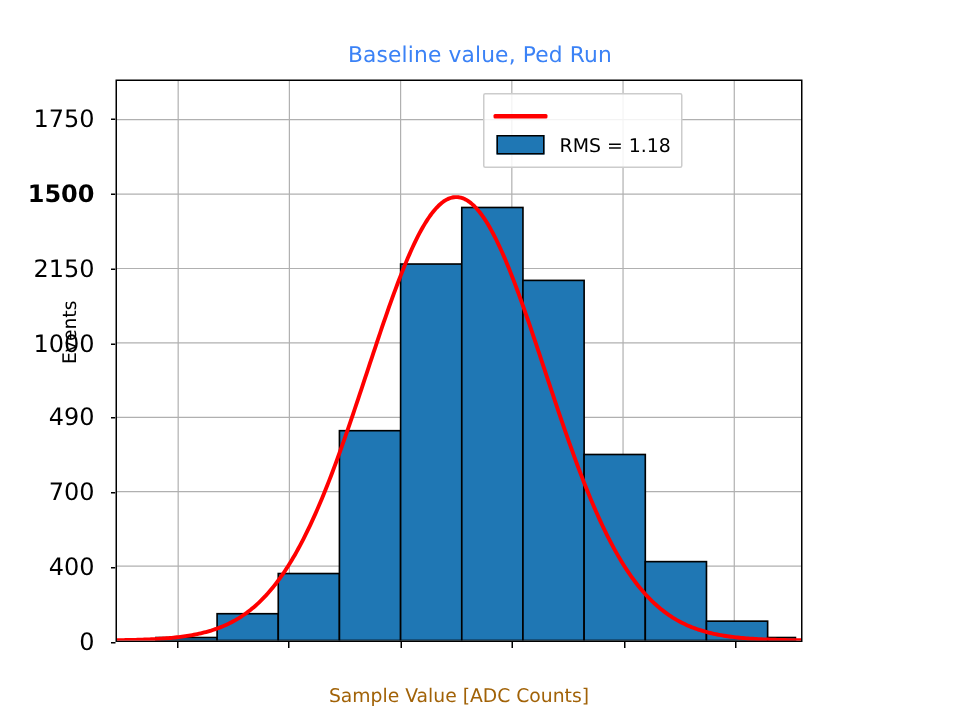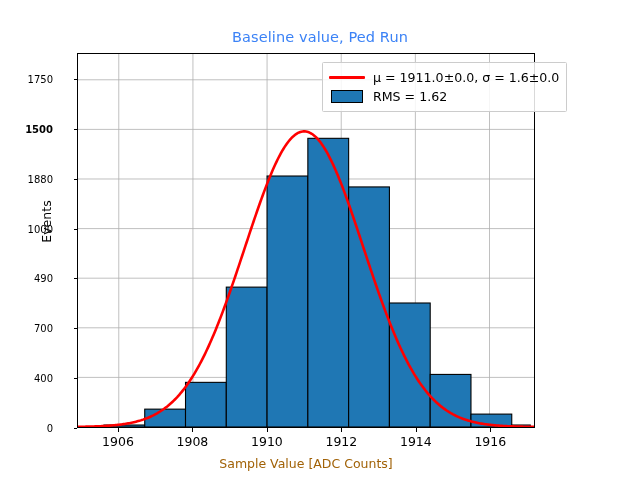--- a/index.html
+++ b/index.html
@@ -21,22 +21,22 @@
   #plot-area{
     position:absolute;left:77px;top:53px;width:458px;height:375px;
     border:1.05px solid #000000;box-sizing:border-box;background:#ffffff;
   }
   #grid-layer,#bars-layer,#curve-layer{
     position:absolute;left:0;top:0;width:100%;height:100%;
   }
 
   
   .ytick-label{
-    position:absolute;right:16px;text-align:right;
-    font-size:10px;color:#000000;transform:translateY(-50%);
+    position:absolute;right:6px;text-align:right;
+    font-size:16px;color:#000000;transform:translateY(-50%);
     white-space:nowrap;padding-right:0;
   }
   #ytick-labels{position:absolute;left:0px;top:53px;width:69px;height:375px;}
   .xtick-label{
     position:absolute;top:0;text-align:center;
     font-size:12.5px;color:#000000;transform:translateX(-50%);
     white-space:nowrap;
   }
   #xtick-labels{position:absolute;left:77px;top:434px;width:458px;height:20px;}
 
@@ -80,31 +80,23 @@
 
   <div id="ylabel">Events</div>
   <div id="xlabel">Sample Value [ADC Counts]</div>
 
   <div id="ytick-labels">
       <div class="ytick-label" style="top: 375px;">0</div>
       <div class="ytick-label" style="top: 325.133px;">400</div>
       <div class="ytick-label" style="top: 275.266px;">700</div>
       <div class="ytick-label" style="top: 225.399px;">490</div>
       <div class="ytick-label" style="top: 175.532px;">1000</div>
-      <div class="ytick-label" style="top: 125.665px;">1880</div>
+      <div class="ytick-label" style="top: 125.665px;">2150</div>
       <div class="ytick-label" style="top: 75.7979px; font-weight: bold;">1500</div>
       <div class="ytick-label" style="top: 25.9309px;">1750</div>
-    </div>
-  <div id="xtick-labels">
-      <div class="xtick-label" style="left: 40.9593px;">1906</div>
-      <div class="xtick-label" style="left: 115.431px;">1908</div>
-      <div class="xtick-label" style="left: 189.902px;">1910</div>
-      <div class="xtick-label" style="left: 264.374px;">1912</div>
-      <div class="xtick-label" style="left: 338.846px;">1914</div>
-      <div class="xtick-label" style="left: 413.317px;">1916</div>
     </div>
   <div id="ytick-marks">
       <div class="ytick-mark" style="top: 375px;"></div>
       <div class="ytick-mark" style="top: 325.133px;"></div>
       <div class="ytick-mark" style="top: 275.266px;"></div>
       <div class="ytick-mark" style="top: 225.399px;"></div>
       <div class="ytick-mark" style="top: 175.532px;"></div>
       <div class="ytick-mark" style="top: 125.665px;"></div>
       <div class="ytick-mark" style="top: 75.7979px;"></div>
       <div class="ytick-mark" style="top: 25.9309px;"></div>
@@ -150,23 +142,22 @@
     <svg id="curve-layer" viewBox="0 0 458 375" preserveAspectRatio="none">
         <path d="M0.00 374.79 L1.14 374.78 L2.29 374.76 L3.43 374.74 L4.58 374.72 L5.72 374.70 L6.87 374.68 L8.01 374.66 L9.16 374.63 L10.30 374.60 L11.45 374.58 L12.60 374.55 L13.74 374.51 L14.89 374.48 L16.03 374.44 L17.18 374.40 L18.32 374.36 L19.47 374.32 L20.61 374.27 L21.76 374.22 L22.90 374.17 L24.04 374.11 L25.19 374.05 L26.33 373.99 L27.48 373.92 L28.62 373.85 L29.77 373.77 L30.91 373.69 L32.06 373.60 L33.21 373.51 L34.35 373.42 L35.50 373.32 L36.64 373.21 L37.79 373.10 L38.93 372.98 L40.08 372.85 L41.22 372.72 L42.37 372.58 L43.51 372.43 L44.65 372.27 L45.80 372.11 L46.94 371.93 L48.09 371.75 L49.23 371.56 L50.38 371.36 L51.52 371.14 L52.67 370.92 L53.81 370.68 L54.96 370.44 L56.11 370.18 L57.25 369.90 L58.40 369.62 L59.54 369.32 L60.69 369.00 L61.83 368.67 L62.98 368.33 L64.12 367.96 L65.27 367.59 L66.41 367.19 L67.55 366.78 L68.70 366.34 L69.84 365.89 L70.99 365.42 L72.13 364.93 L73.28 364.41 L74.42 363.87 L75.57 363.32 L76.72 362.73 L77.86 362.12 L79.01 361.49 L80.15 360.83 L81.30 360.15 L82.44 359.44 L83.59 358.69 L84.73 357.92 L85.88 357.13 L87.02 356.30 L88.16 355.43 L89.31 354.54 L90.45 353.61 L91.60 352.65 L92.74 351.66 L93.89 350.63 L95.03 349.57 L96.18 348.46 L97.32 347.32 L98.47 346.14 L99.62 344.93 L100.76 343.67 L101.91 342.37 L103.05 341.03 L104.20 339.65 L105.34 338.23 L106.49 336.76 L107.63 335.25 L108.78 333.70 L109.92 332.10 L111.06 330.45 L112.21 328.76 L113.35 327.03 L114.50 325.24 L115.64 323.41 L116.79 321.53 L117.93 319.60 L119.08 317.63 L120.23 315.60 L121.37 313.53 L122.52 311.41 L123.66 309.24 L124.81 307.02 L125.95 304.75 L127.10 302.43 L128.24 300.06 L129.39 297.65 L130.53 295.19 L131.67 292.67 L132.82 290.12 L133.96 287.51 L135.11 284.86 L136.25 282.16 L137.40 279.41 L138.54 276.62 L139.69 273.79 L140.83 270.91 L141.98 268.00 L143.13 265.04 L144.27 262.04 L145.42 259.00 L146.56 255.92 L147.71 252.81 L148.85 249.66 L150.00 246.48 L151.14 243.26 L152.29 240.02 L153.43 236.74 L154.57 233.44 L155.72 230.12 L156.86 226.77 L158.01 223.40 L159.15 220.01 L160.30 216.60 L161.44 213.18 L162.59 209.74 L163.74 206.30 L164.88 202.84 L166.03 199.38 L167.17 195.92 L168.32 192.45 L169.46 188.99 L170.61 185.53 L171.75 182.08 L172.90 178.64 L174.04 175.21 L175.18 171.80 L176.33 168.40 L177.47 165.02 L178.62 161.67 L179.76 158.35 L180.91 155.05 L182.05 151.79 L183.20 148.56 L184.34 145.37 L185.49 142.22 L186.64 139.12 L187.78 136.06 L188.93 133.05 L190.07 130.09 L191.22 127.19 L192.36 124.35 L193.51 121.57 L194.65 118.85 L195.80 116.20 L196.94 113.62 L198.08 111.11 L199.23 108.68 L200.37 106.32 L201.52 104.04 L202.66 101.84 L203.81 99.73 L204.95 97.70 L206.10 95.76 L207.25 93.91 L208.39 92.15 L209.54 90.49 L210.68 88.92 L211.83 87.45 L212.97 86.08 L214.12 84.81 L215.26 83.64 L216.41 82.58 L217.55 81.62 L218.69 80.76 L219.84 80.01 L220.98 79.37 L222.13 78.84 L223.27 78.42 L224.42 78.10 L225.56 77.90 L226.71 77.80 L227.85 77.81 L229.00 77.94 L230.15 78.17 L231.29 78.51 L232.44 78.96 L233.58 79.52 L234.73 80.19 L235.87 80.97 L237.02 81.85 L238.16 82.84 L239.31 83.93 L240.45 85.12 L241.59 86.42 L242.74 87.81 L243.88 89.31 L245.03 90.90 L246.17 92.58 L247.32 94.37 L248.46 96.24 L249.61 98.20 L250.75 100.25 L251.90 102.39 L253.05 104.60 L254.19 106.90 L255.34 109.28 L256.48 111.74 L257.63 114.27 L258.77 116.86 L259.92 119.53 L261.06 122.27 L262.20 125.06 L263.35 127.92 L264.49 130.83 L265.64 133.80 L266.78 136.82 L267.93 139.90 L269.07 143.01 L270.22 146.17 L271.36 149.37 L272.51 152.61 L273.66 155.88 L274.80 159.18 L275.95 162.52 L277.09 165.87 L278.24 169.25 L279.38 172.65 L280.53 176.07 L281.67 179.51 L282.82 182.95 L283.96 186.40 L285.10 189.86 L286.25 193.33 L287.39 196.79 L288.54 200.25 L289.68 203.71 L290.83 207.16 L291.97 210.61 L293.12 214.04 L294.26 217.46 L295.41 220.86 L296.56 224.25 L297.70 227.61 L298.85 230.96 L299.99 234.28 L301.14 237.57 L302.28 240.84 L303.43 244.07 L304.57 247.28 L305.71 250.45 L306.86 253.59 L308.00 256.70 L309.15 259.77 L310.29 262.79 L311.44 265.79 L312.58 268.73 L313.73 271.64 L314.87 274.51 L316.02 277.33 L317.17 280.11 L318.31 282.84 L319.46 285.53 L320.60 288.17 L321.75 290.77 L322.89 293.31 L324.04 295.81 L325.18 298.26 L326.33 300.67 L327.47 303.02 L328.61 305.32 L329.76 307.58 L330.90 309.79 L332.05 311.95 L333.19 314.06 L334.34 316.12 L335.48 318.13 L336.63 320.09 L337.77 322.01 L338.92 323.88 L340.07 325.69 L341.21 327.47 L342.36 329.19 L343.50 330.87 L344.65 332.51 L345.79 334.09 L346.94 335.64 L348.08 337.14 L349.22 338.59 L350.37 340.00 L351.51 341.37 L352.66 342.70 L353.80 343.99 L354.95 345.24 L356.09 346.44 L357.24 347.61 L358.38 348.74 L359.53 349.84 L360.68 350.89 L361.82 351.91 L362.97 352.90 L364.11 353.85 L365.26 354.77 L366.40 355.65 L367.55 356.51 L368.69 357.33 L369.84 358.12 L370.98 358.88 L372.12 359.62 L373.27 360.32 L374.41 361.00 L375.56 361.65 L376.70 362.28 L377.85 362.88 L378.99 363.46 L380.14 364.01 L381.28 364.54 L382.43 365.05 L383.58 365.54 L384.72 366.01 L385.87 366.45 L387.01 366.88 L388.16 367.29 L389.30 367.68 L390.45 368.06 L391.59 368.42 L392.73 368.76 L393.88 369.08 L395.02 369.39 L396.17 369.69 L397.31 369.97 L398.46 370.24 L399.60 370.50 L400.75 370.74 L401.89 370.98 L403.04 371.20 L404.19 371.41 L405.33 371.61 L406.48 371.80 L407.62 371.98 L408.77 372.15 L409.91 372.31 L411.06 372.47 L412.20 372.61 L413.35 372.75 L414.49 372.88 L415.63 373.01 L416.78 373.13 L417.92 373.24 L419.07 373.34 L420.21 373.44 L421.36 373.54 L422.50 373.63 L423.65 373.71 L424.79 373.79 L425.94 373.86 L427.09 373.94 L428.23 374.00 L429.38 374.06 L430.52 374.12 L431.67 374.18 L432.81 374.23 L433.96 374.28 L435.10 374.33 L436.24 374.37 L437.39 374.41 L438.53 374.45 L439.68 374.49 L440.82 374.52 L441.97 374.55 L443.11 374.58 L444.26 374.61 L445.40 374.64 L446.55 374.66 L447.70 374.69 L448.84 374.71 L449.99 374.73 L451.13 374.75 L452.28 374.76 L453.42 374.78 L454.57 374.80 L455.71 374.81 L456.86 374.82 L458.00 374.84 " fill="none" stroke="#ff0000" stroke-width="2.6" stroke-linejoin="round" stroke-linecap="round"></path>
       </svg>
   </div>
 
   <div id="legend">
     <div class="legend-row">
       <span class="legend-swatch">
           <span class="legend-line"></span>
         </span>
-      <span class="legend-text">μ = 1911.0±0.0, σ = 1.6±0.0</span>
     </div>
     <div class="legend-row">
       <span class="legend-swatch">
           <span class="legend-patch"></span>
         </span>
-      <span class="legend-text">RMS = 1.62</span>
+      <span class="legend-text">RMS = 1.18</span>
     </div>
   </div>
 
 </div>
 
 </body></html>

